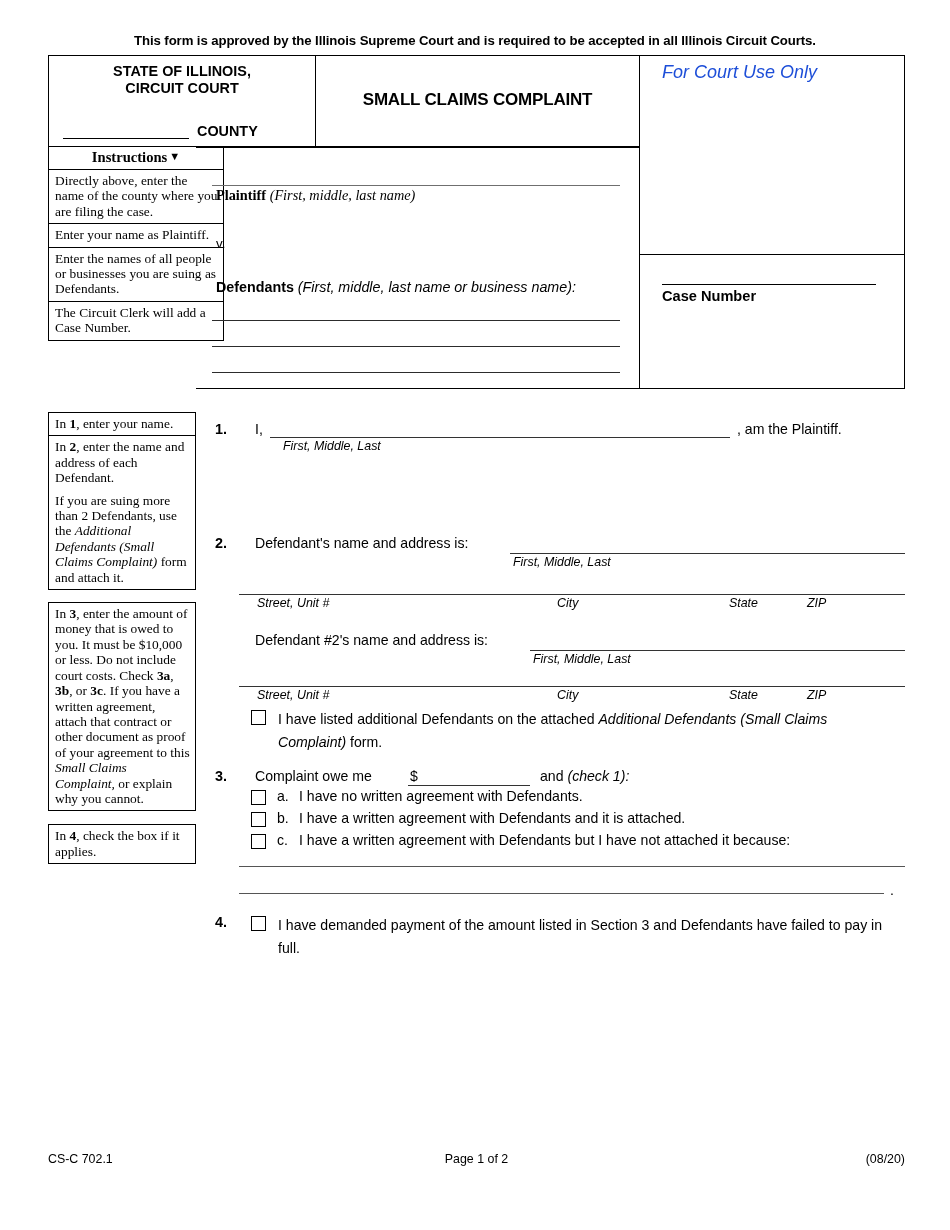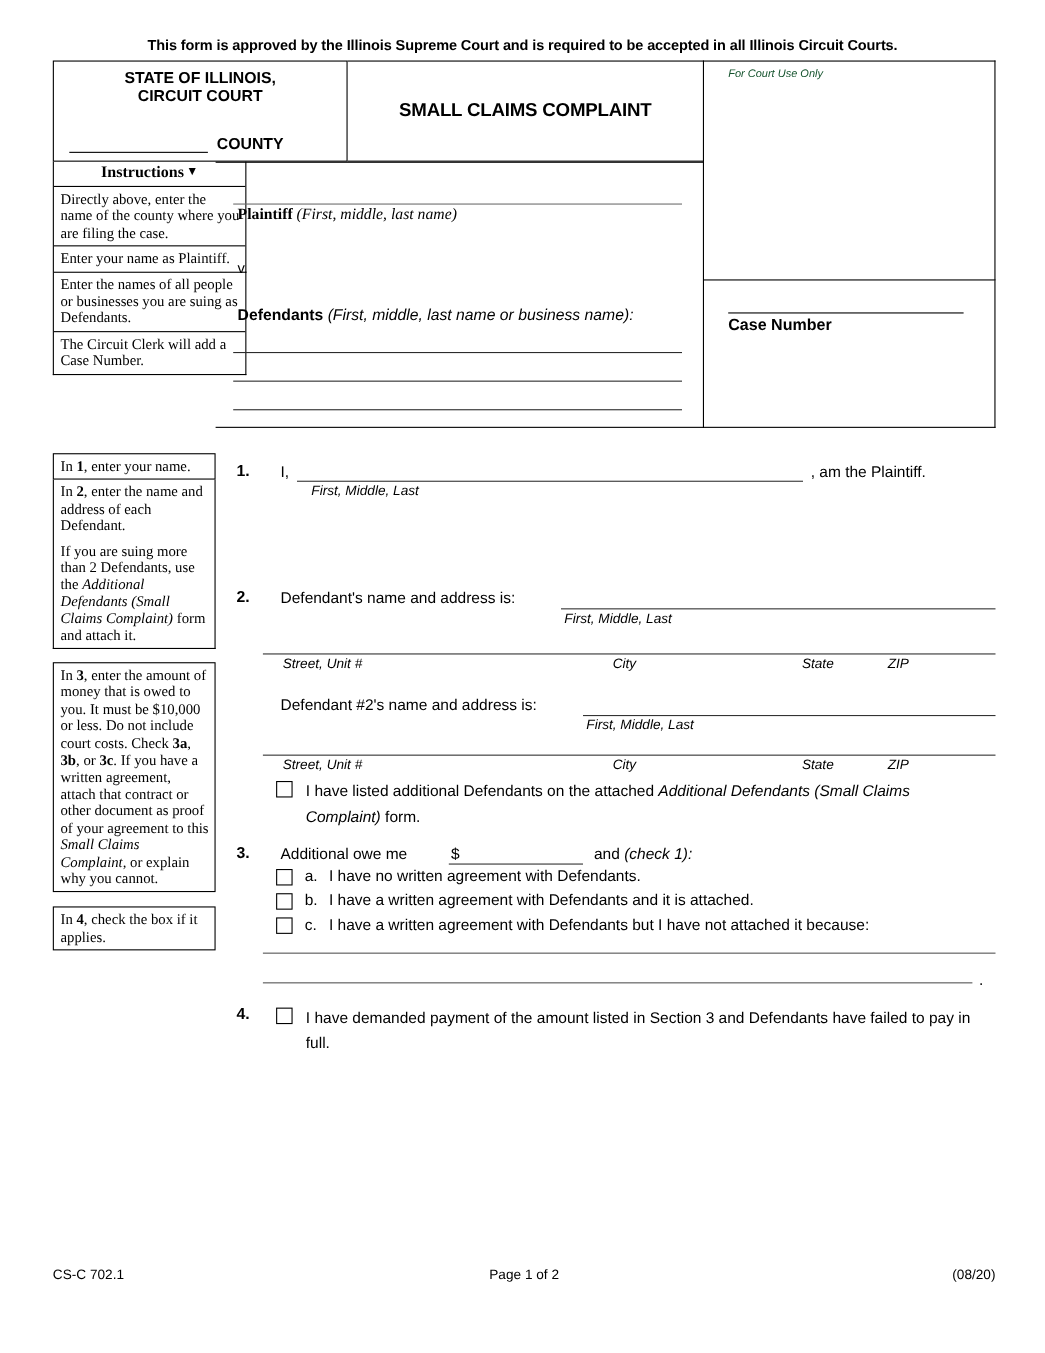--- a/index.html
+++ b/index.html
@@ -95,22 +95,22 @@
     letter-spacing: -0.2px;
   }
 
   
   .cap-court {
     left: 592px; top: 0; width: 265px; height: 200px;
     border-left: none;
   }
   .cap-court .fc {
     font-style: italic;
-    font-size: 10px;
-    color: #14532d;
+    font-size: 18px;
+    color: #1d4ed8;
     padding: 6px 0 0 22px;
   }
 
   
   .cap-case {
     left: 592px; top: 200px; width: 265px; height: 134px;
     border-left: none;
     border-top: none;
   }
   .case-inner {
@@ -490,21 +490,21 @@
         <span class="a-state">State</span>
         <span class="a-zip">ZIP</span>
       </div>
       <div class="cb-row">
         <span class="cbox"></span><span class="cb-txt"><span>I have listed additional Defendants on the attached </span><i>Additional Defendants (Small Claims Complaint)</i><span> form.</span></span>
       </div>
     </div>
 
     <div class="sec3">
       <div class="num" style="left:0; top:6px;">3.</div>
-      <div class="s3-lbl">Additional owe me</div>
+      <div class="s3-lbl">Complaint owe me</div>
       <div class="s3-dollar">$</div>
       <div class="s3-rule"></div>
       <div class="s3-and"><span>and</span> <i>(check 1):</i></div>
 
       <div class="opt opt-a">
         <span class="cbox"></span><span class="ol">a.</span><span class="ot">I have no written agreement with Defendants.</span>
       </div>
       <div class="opt opt-b">
         <span class="cbox"></span><span class="ol">b.</span><span class="ot">I have a written agreement with Defendants and it is attached.</span>
       </div>

